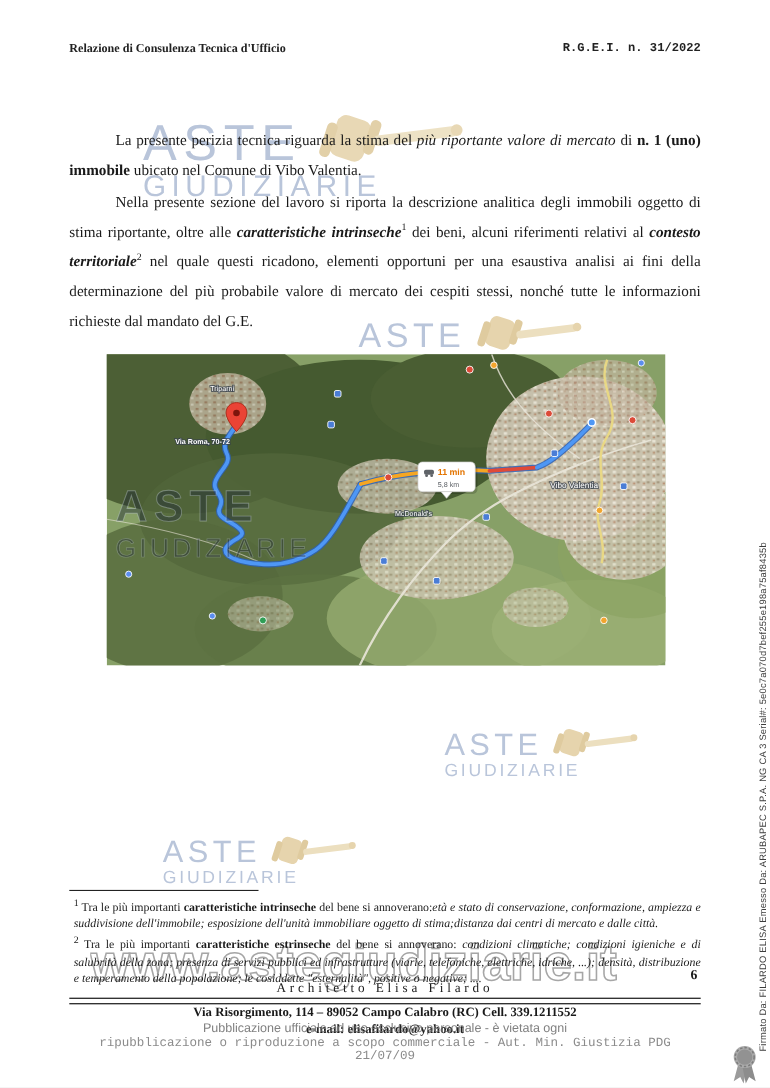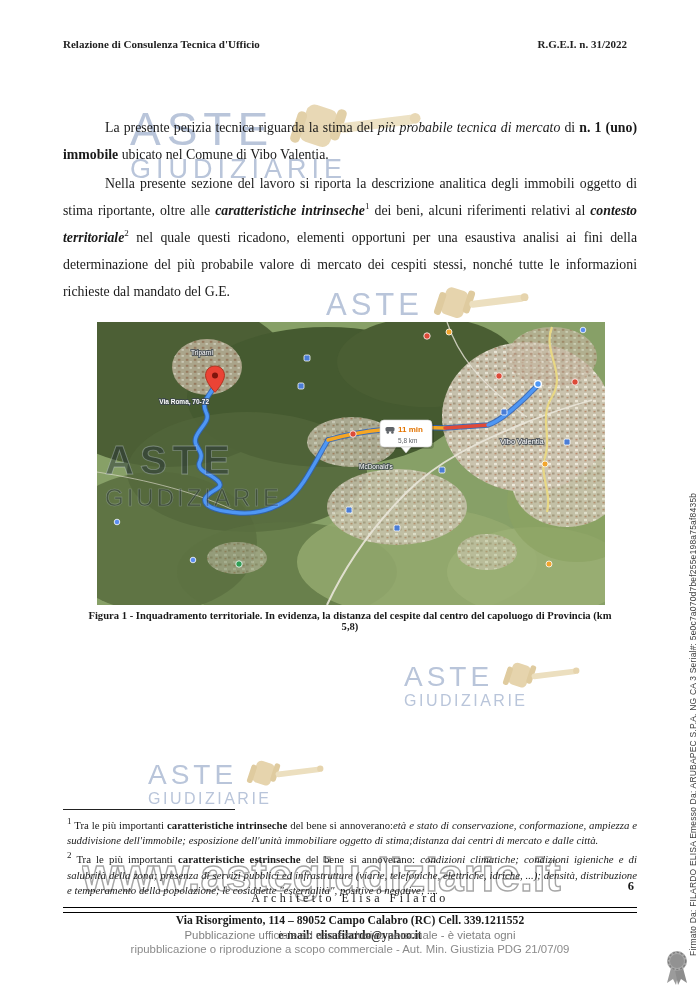--- a/index.html
+++ b/index.html
@@ -1,21 +1,21 @@
 <!DOCTYPE html>
 <html><head>
 <meta charset="utf-8">
 <style>
   html,body{margin:0;padding:0;background:#9a9a9a;}
   .page{position:relative;width:700px;height:989px;margin:0 auto;background:#ffffff;overflow:hidden;
         font-family:"Liberation Serif", serif;color:#1a1a1a;}
   
   .hdr{position:absolute;top:38px;font-size:11px;font-weight:bold;color:#222;z-index:2;}
   .hdr.left{left:63px;}
-  .hdr.right{right:73px;}
+  .hdr.right{right:63px;font-family:Liberation Mono, monospace;}
   
   .title{position:absolute;left:63px;top:74px;z-index:2;font-size:17.5px;font-weight:bold;font-style:italic;
          font-variant:small-caps;letter-spacing:.4px;text-decoration:underline;text-underline-offset:3px;}
   
   .para{position:absolute;left:63px;width:574px;z-index:2;font-size:13.8px;line-height:27px;
         text-align:justify;text-indent:42px;}
   .p1{top:114px;}
   .p2{top:170px;}
   .bi{font-weight:bold;font-style:italic;}
   .b{font-weight:bold;}
@@ -58,21 +58,21 @@
           font-size:12px;letter-spacing:3.5px;}
   .f-rule{position:absolute;left:63px;top:907px;width:574px;height:4px;z-index:2;
           border-top:1.6px solid #000;border-bottom:1.8px solid #000;}
   .f-addr{position:absolute;left:63px;top:914px;width:574px;z-index:2;text-align:center;
           font-size:11.6px;font-weight:bold;}
   .f-email{position:absolute;left:63px;top:929px;width:574px;z-index:2;text-align:center;
            font-size:11.6px;font-weight:bold;color:#222;}
   .notice1{position:absolute;left:63px;top:929px;width:574px;z-index:4;text-align:center;
            font-family:"Liberation Sans",sans-serif;font-size:11.4px;color:rgba(110,110,110,.88);}
   .notice2{position:absolute;left:63px;top:943px;width:574px;z-index:2;text-align:center;
-           font-family:Liberation Sans, sans-serif;font-size:11.4px;color:#8b8b8b;}
+           font-family:Liberation Mono, monospace;font-size:11.4px;color:#8b8b8b;}
   
   .sig{position:absolute;right:2px;top:368px;height:588px;z-index:2;writing-mode:vertical-rl;
        transform:rotate(180deg);font-family:"Liberation Sans",sans-serif;font-size:8.5px;color:#3c3c3c;
        letter-spacing:.2px;white-space:nowrap;}
   .seal{position:absolute;right:7px;top:948px;z-index:2;}
 </style>
 </head>
 <body>
 
 <div class="page">
@@ -88,21 +88,21 @@
         <rect x="8" y="10" width="9" height="30" rx="4" transform="rotate(18 12 25)" fill="#dfcb9f"></rect>
         <rect x="45" y="8" width="9" height="30" rx="4" transform="rotate(18 49 23)" fill="#dfcb9f"></rect>
         <rect x="50" y="22" width="72" height="9" rx="4.5" transform="rotate(-7 50 26)" fill="#ecdfbf"></rect>
         <circle cx="121" cy="17" r="5" fill="#e6d4ad"></circle>
       </svg>
     </div>
     <span class="giud">GIUDIZIARIE</span>
   </div>
 
 
-  <div class="para p1"><span>La presente perizia tecnica riguarda la stima del </span><span class="i">più probabile tecnica di mercato</span><span> di </span><span class="b">n. 1 (uno) immobile</span><span> ubicato nel Comune di Vibo Valentia.</span></div>
+  <div class="para p1"><span>La presente perizia tecnica riguarda la stima del </span><span class="i">più riportante valore di mercato</span><span> di </span><span class="b">n. 1 (uno) immobile</span><span> ubicato nel Comune di Vibo Valentia.</span></div>
 
   <div class="para p2"><span>Nella presente sezione del lavoro si riporta la descrizione analitica degli immobili oggetto di stima riportante, oltre alle </span><span class="bi">caratteristiche intrinseche</span><sup>1</sup><span> dei beni, alcuni riferimenti relativi al </span><span class="bi">contesto territoriale</span><sup>2</sup><span> nel quale questi ricadono, elementi opportuni per una esaustiva analisi ai fini della determinazione del più probabile valore di mercato dei cespiti stessi, nonché tutte le informazioni richieste dal mandato del G.E.</span></div>
 
   <div class="wm wm2">
     <div class="row">
       <span class="aste">ASTE</span>
       <svg class="gavel" viewBox="0 0 130 54">
         <rect x="16" y="6" width="30" height="36" rx="8" transform="rotate(18 31 24)" fill="#e6d4ad"></rect>
         <rect x="8" y="10" width="9" height="30" rx="4" transform="rotate(18 12 25)" fill="#dfcb9f"></rect>
         <rect x="45" y="8" width="9" height="30" rx="4" transform="rotate(18 49 23)" fill="#dfcb9f"></rect>
@@ -209,21 +209,20 @@
           <rect x="288.5" y="105" width="9" height="4.6" rx="1.6" fill="#5f6368"></rect>
           <circle cx="290.8" cy="110.4" r="1.3" fill="#5f6368"></circle>
           <circle cx="295.4" cy="110.4" r="1.3" fill="#5f6368"></circle>
         </g>
         <text x="301" y="110" font-size="8" font-weight="bold" fill="#e37400">11 min</text>
         <text x="301" y="120.5" font-size="6.5" fill="#5f6368">5,8 km</text>
       </g>
     </svg>
   </div>
 
-  <div class="caption">Figura 1 - Inquadramento territoriale. In evidenza, la distanza del cespite dal centro del capoluogo di Provincia (km 5,8)</div>
 
   <div class="wm wm4">
     <div class="row">
       <span class="aste">ASTE</span>
       <svg class="gavel" viewBox="0 0 130 54">
         <rect x="16" y="6" width="30" height="36" rx="8" transform="rotate(18 31 24)" fill="#e6d4ad"></rect>
         <rect x="8" y="10" width="9" height="30" rx="4" transform="rotate(18 12 25)" fill="#dfcb9f"></rect>
         <rect x="45" y="8" width="9" height="30" rx="4" transform="rotate(18 49 23)" fill="#dfcb9f"></rect>
         <rect x="50" y="22" width="72" height="9" rx="4.5" transform="rotate(-7 50 26)" fill="#ecdfbf"></rect>
         <circle cx="121" cy="17" r="5" fill="#e6d4ad"></circle>

